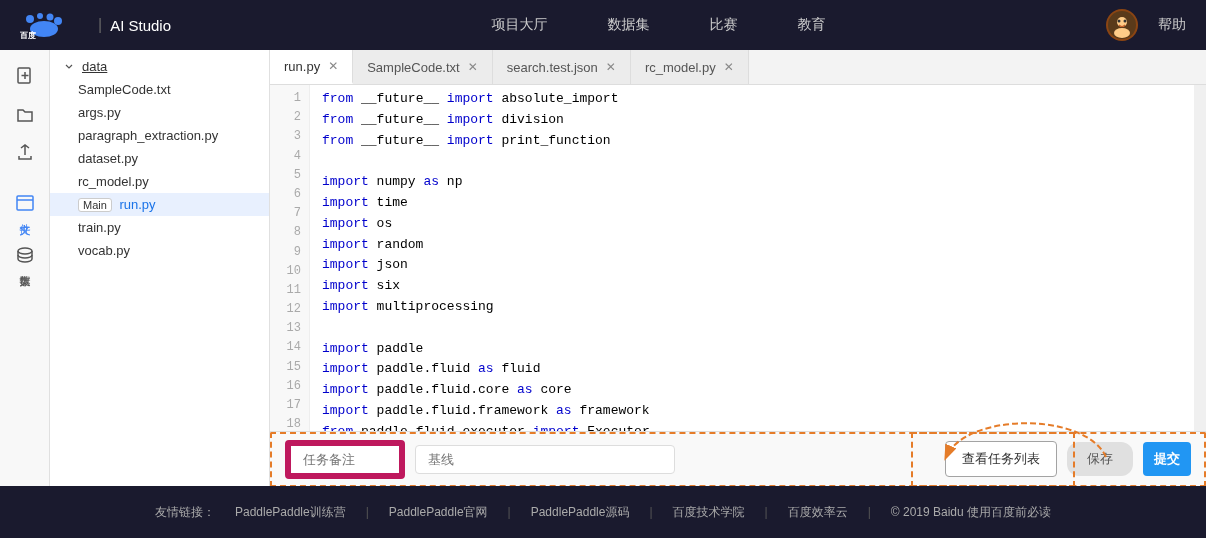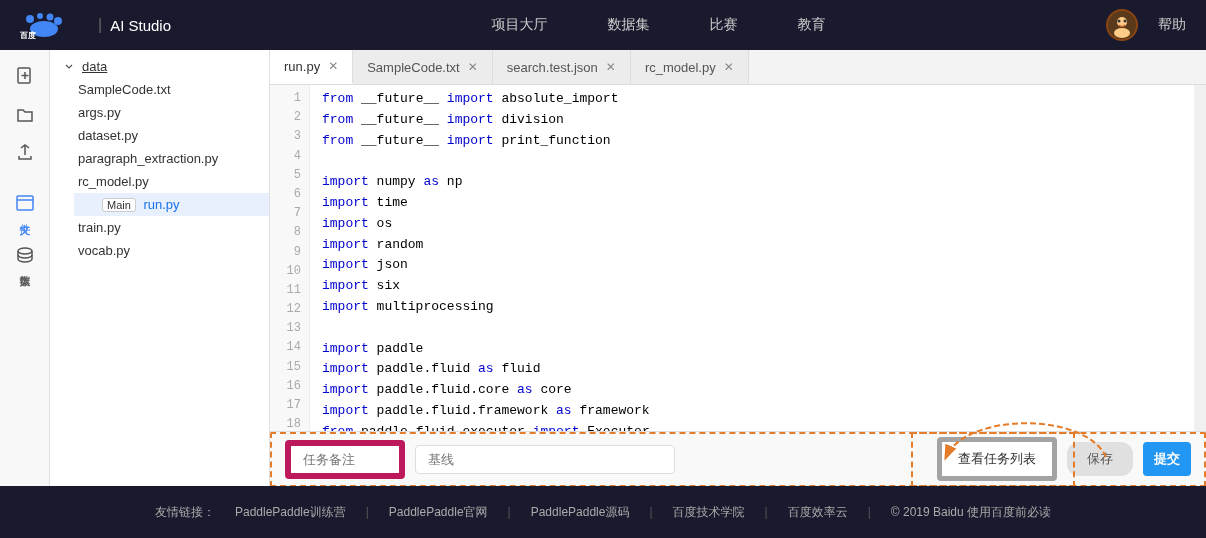--- a/index.html
+++ b/index.html
@@ -86,21 +86,20 @@
     }
     .file-item {
       padding: 4px 12px 4px 28px;
       font-size: 13px;
       color: #333;
       cursor: pointer;
     }
     .file-item-active {
       background: #e8f0fe;
       color: #1a73e8;
-      margin-left: 24px;
     }
     .file-item-main-badge {
       display: inline-block;
       background: white;
       border: 1px solid #ccc;
       border-radius: 3px;
       padding: 0 4px;
       font-size: 11px;
       color: #333;
       margin-right: 4px;
@@ -211,21 +210,21 @@
       border-radius: 4px;
       padding: 6px 12px;
       font-size: 13px;
       color: #333;
       width: 260px;
       outline: none;
     }
     .task-list-btn {
       padding: 8px 16px;
       background: white;
-      border: 5px solid #a3a3a3;
+      border: 1px solid #a3a3a3;
       border-radius: 4px;
       font-size: 13px;
       color: #333;
       cursor: pointer;
       margin-left: auto;
     }
     .save-btn {
       padding: 8px 20px;
       background: #e0e0e0;
       border: none;
@@ -367,22 +366,22 @@
 
   <div class="file-tree" style="position:relative;">
     <div class="file-folder">
       <svg width="14" height="14" viewBox="0 0 14 14" fill="none" stroke="#555" stroke-width="1.2">
         <path d="M4 5l3 3 3-3"></path>
       </svg>
       <span>data</span>
     </div>
     <div class="file-item">SampleCode.txt</div>
     <div class="file-item">args.py</div>
+    <div class="file-item">paragraph_extraction.py</div>
     <div class="file-item">dataset.py</div>
-    <div class="file-item">paragraph_extraction.py</div>
     <div class="file-item">rc_model.py</div>
     <div class="file-item file-item-active">
       <span class="file-item-main-badge">Main</span>
       run.py
     </div>
     <div class="file-item">train.py</div>
     <div class="file-item">vocab.py</div>
 
   </div>
 

